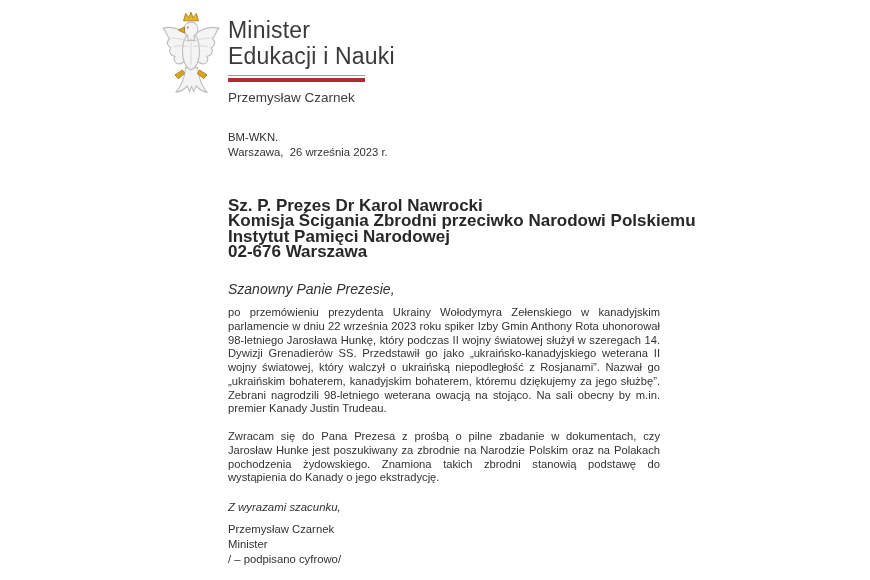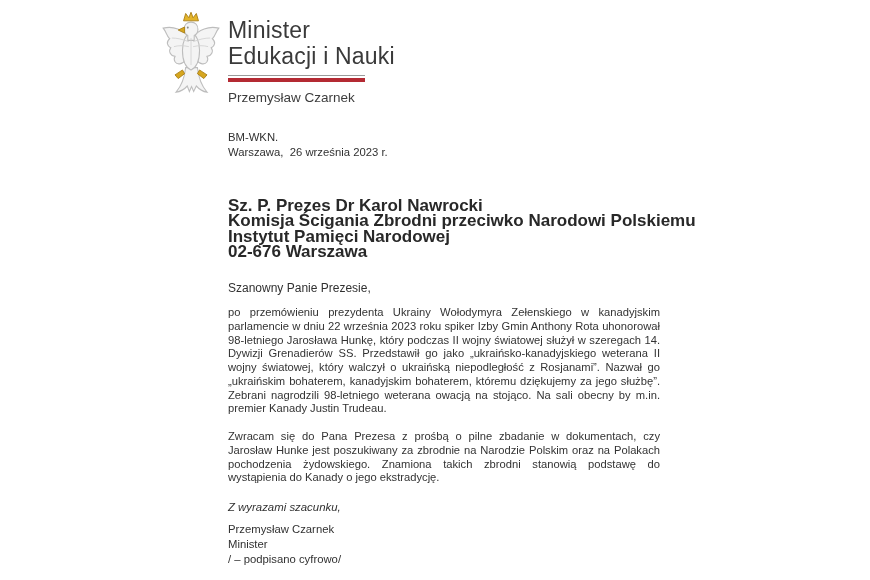--- a/index.html
+++ b/index.html
@@ -15,21 +15,21 @@
   .brand-title div{font-size:23px;line-height:26px;color:#3a3a3a;letter-spacing:.2px;}
   .rule-gray{width:137px;border-top:1px solid #9b9b9b;margin-top:6px;}
   .rule-red{width:137px;height:4px;background:#b42a33;margin-top:2px;}
   .minister-name{margin-top:8px;font-size:13.5px;color:#3d3d3d;}
   
   .ref{left:228px;top:130px;font-size:11.3px;line-height:15px;color:#313131;}
   .pre{white-space:pre;}
   
   .recipient{left:228px;top:198px;font-size:17px;line-height:15.3px;font-weight:bold;color:#282828;}
   
-  .salutation{left:228px;top:281px;font-size:12px;color:#313131;}
+  .salutation{left:228px;top:281px;font-size:14px;font-style:italic;color:#313131;}
   .para{left:228px;width:432px;font-size:11.2px;line-height:13.75px;text-align:justify;color:#333333;}
   .para1{top:306px;}
   .para2{top:430px;}
   .closing{left:228px;top:501px;font-size:11.4px;font-style:italic;color:#313131;}
   .signature{left:228px;top:522px;font-size:11.3px;line-height:15px;color:#313131;}
 </style>
 </head>
 <body>
 
 <div class="page">

